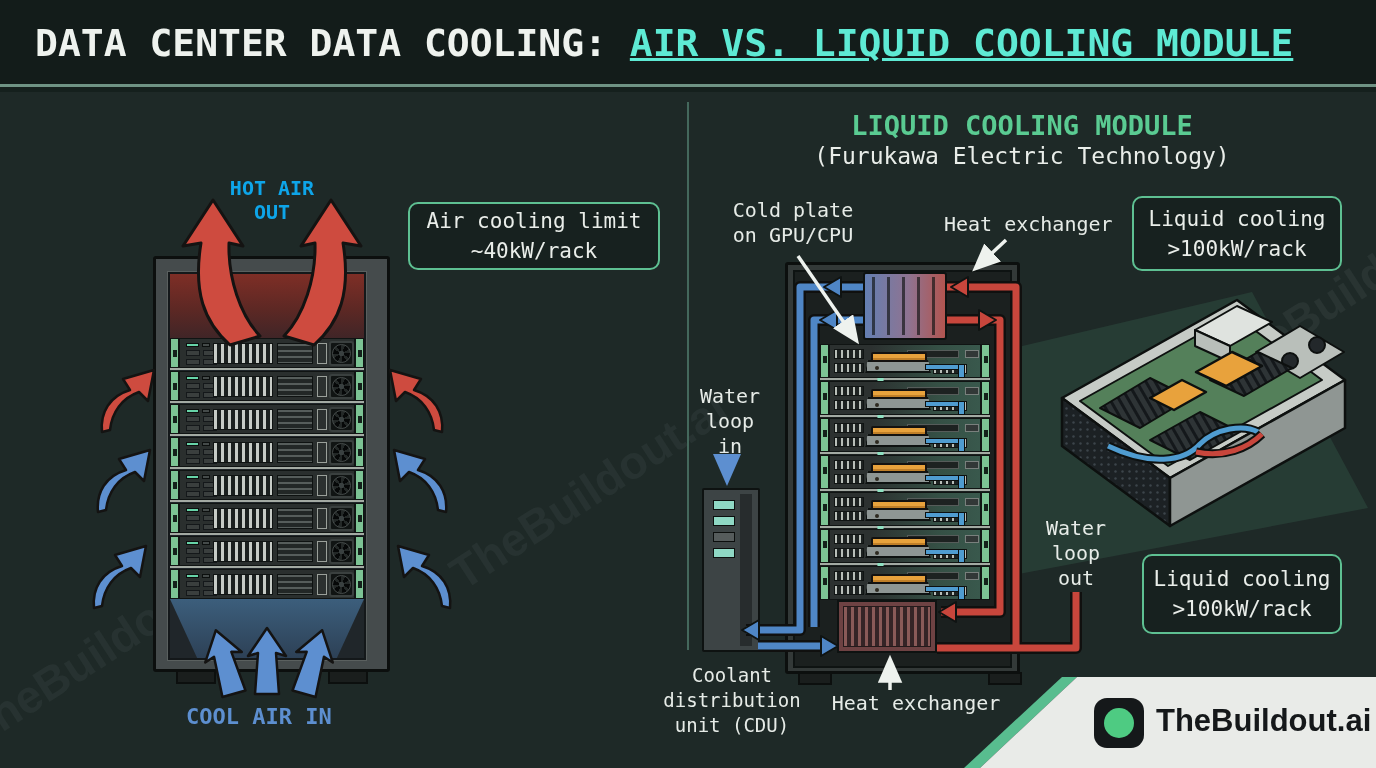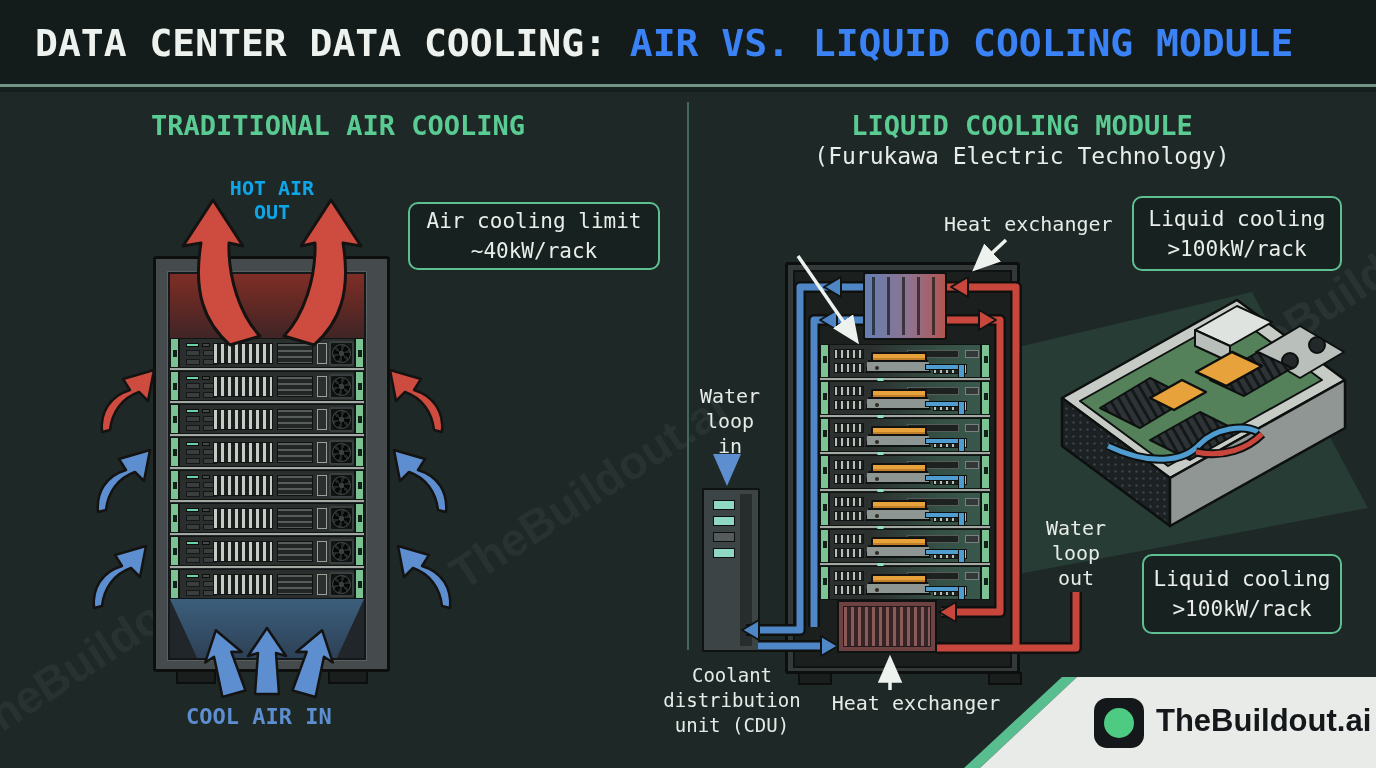--- a/index.html
+++ b/index.html
@@ -9,21 +9,21 @@
     background:#1e2927;
     font-family:"DejaVu Sans Mono", monospace;
     color:#e9ede9;
   }
   .abs { position:absolute; }
 
   
   #titlebar { left:0; top:0; width:1376px; height:87px; background:#131c1a;
     border-bottom:3px solid #6f9384; box-shadow:0 5px 0 #15201d; }
   #title { left:35px; top:21px; font-size:38px; font-weight:bold; letter-spacing:0; white-space:nowrap; }
-  #title .tg { color:#3b82f6; }
+  #title .tg { color:#5eead4;text-decoration:underline; }
   #title .tw { color:#eef2ee; }
 
   
   .wm { font-family:"Liberation Sans", sans-serif; font-weight:bold; font-size:46px;
         color:rgba(223,238,232,0.05); transform-origin:0 0; white-space:nowrap; pointer-events:none; }
 
   
   .h2 { font-size:27px; font-weight:bold; color:#5acb92; text-align:center; }
   .sub { font-size:23px; color:#e9ede9; text-align:center; }
   .lbl { font-size:20px; color:#e6ebe7; text-align:center; white-space:pre-line; line-height:25px; }
@@ -135,21 +135,20 @@
   <div class="abs wm" style="transform:translate(440px,555px) rotate(-33deg);">TheBuildout.ai</div>
   <div class="abs wm" style="transform:translate(-45px,712px) rotate(-33deg);">TheBuildout.ai</div>
   <div class="abs wm" style="transform:translate(1205px,350px) rotate(-33deg); color:rgba(223,238,232,0.06);">TheBuildout.ai</div>
 
   <div class="abs" id="titlebar">
     <div class="abs" id="title">
       <span class="tw">DATA CENTER DATA COOLING: </span><span class="tg">AIR VS. LIQUID COOLING MODULE</span>
     </div>
   </div>
 
-  <div class="abs h2 z30" style="left:147px; top:110px; width:382px;">TRADITIONAL AIR COOLING</div>
   <div class="abs sub z30" style="left:810px; top:143px; width:424px;">(Furukawa Electric Technology)</div>
   <div class="abs h2 z30" style="left:830px; top:110px; width:384px;">LIQUID COOLING MODULE</div>
 
   <div class="abs" id="divider"></div>
 
   <div class="abs hot-lbl z30" style="left:206px; top:176px; width:132px;">HOT AIR OUT</div>
 
   <div class="abs co z30" style="left:408px; top:202px; width:252px; height:68px;">
     <span>Air cooling limit</span>
     <span>~40kW/rack</span>
@@ -280,20 +279,22 @@
           <i class="fan"></i>
         </div>
       </div>
     </div>
   </div>
   <div class="abs foot z10" style="left:176px; top:670px; width:40px; height:14px;"></div>
   <div class="abs foot z10" style="left:328px; top:670px; width:40px; height:14px;"></div>
 
   <div class="abs cool-lbl z30" style="left:186px; top:704px; width:170px;">COOL AIR IN</div>
 
+  <div class="abs lbl z30" style="left:726px; top:198px; width:134px;">Cold plate
+on GPU/CPU</div>
   <div class="abs lbl z30" style="left:944px; top:212px; width:170px; text-align:left;">Heat exchanger</div>
   <div class="abs co z30" style="left:1132px; top:196px; width:210px; height:75px;">
     <span>Liquid cooling</span>
     <span>&gt;100kW/rack</span>
   </div>
   <div class="abs co z30" style="left:1142px; top:554px; width:200px; height:80px;">
     <span>Liquid cooling</span>
     <span>&gt;100kW/rack</span>
   </div>
   <div class="abs lbl z30" style="left:694px; top:384px; width:72px;">Water

